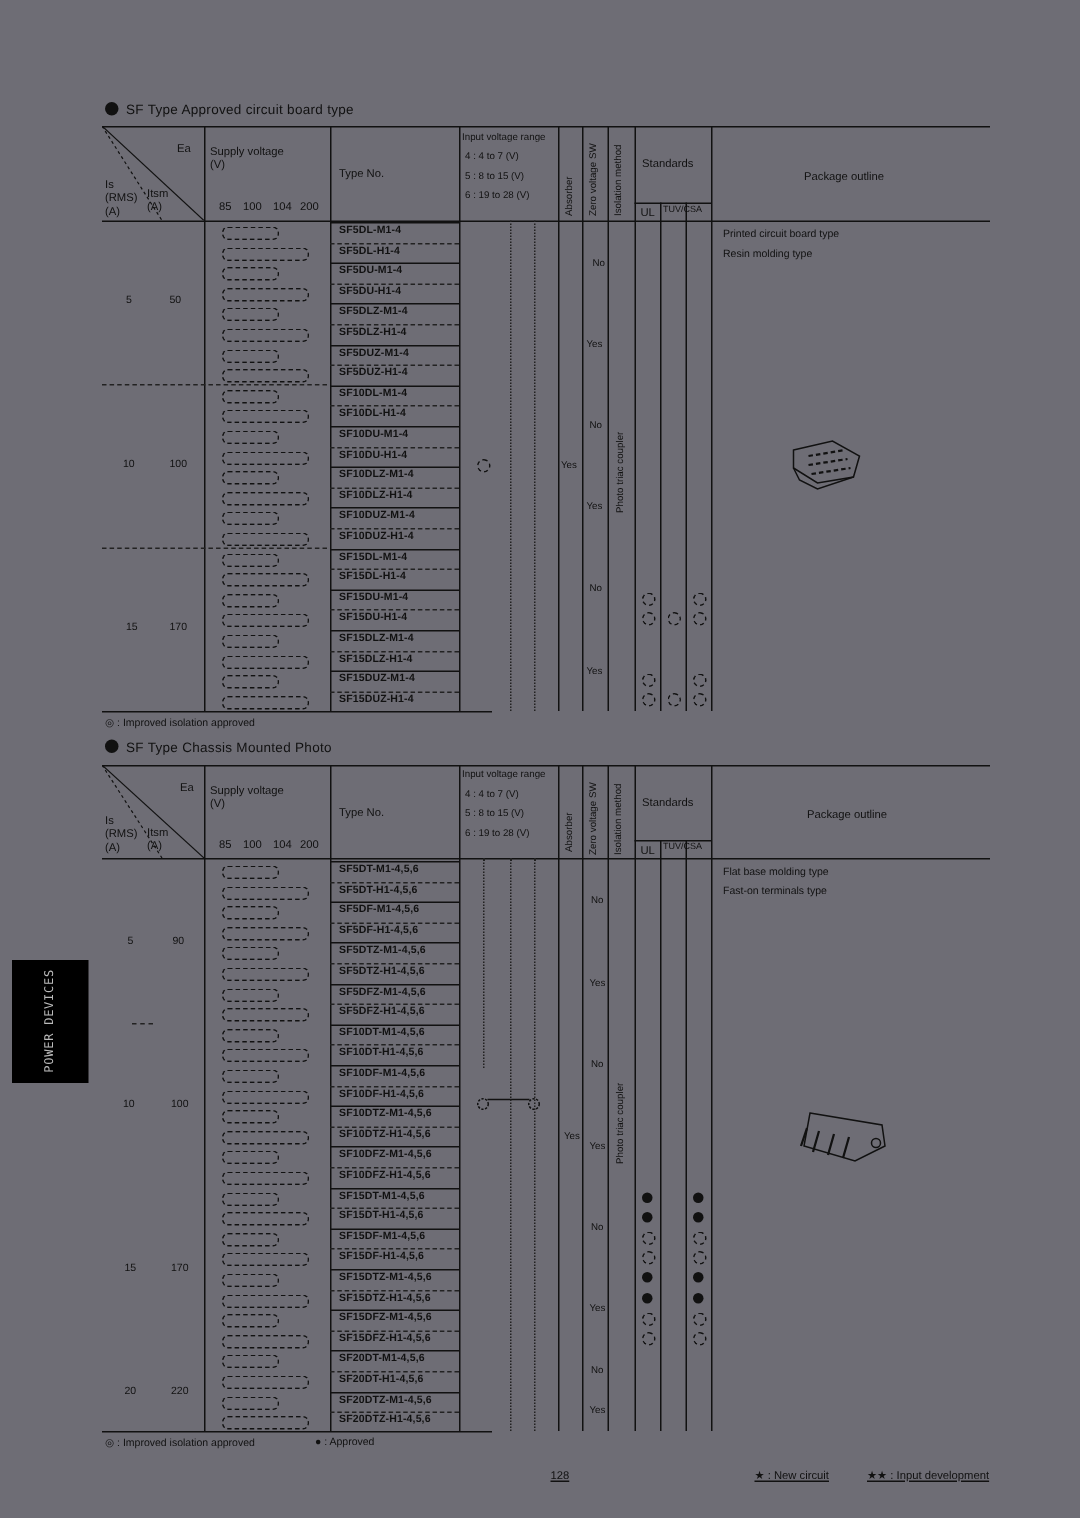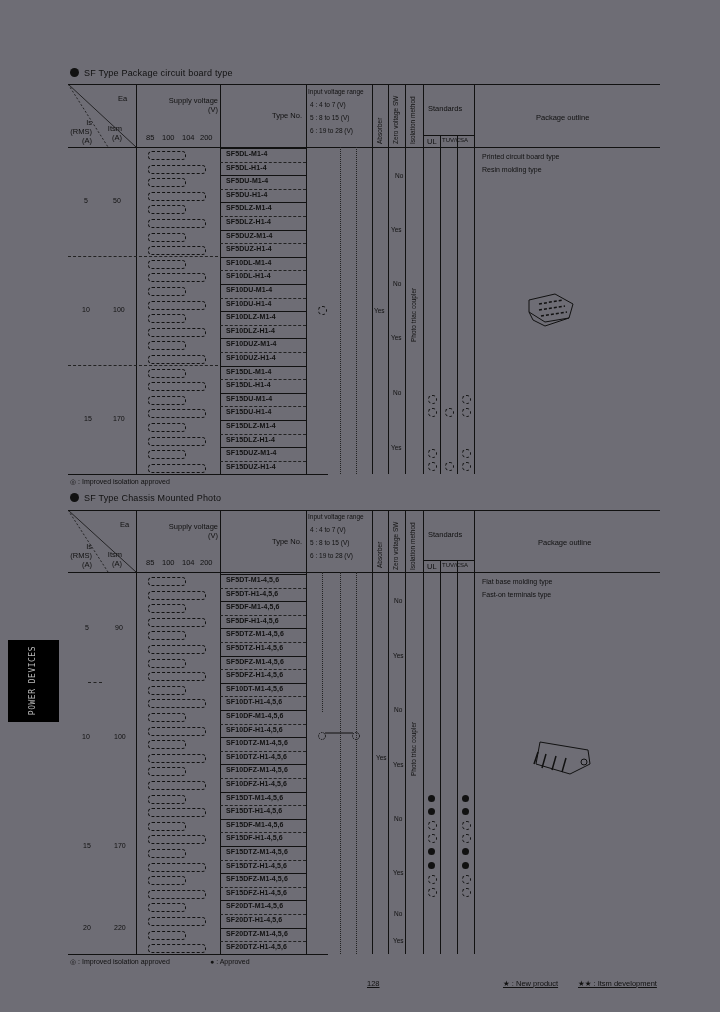--- a/index.html
+++ b/index.html
@@ -4,21 +4,21 @@
 <style>
   html,body{margin:0;padding:0;}
   body{width:720px;height:1012px;background:#6e6d75;position:relative;overflow:hidden;font-family:"Liberation Sans",sans-serif;color:#111;}
   .abs{position:absolute;}
   .sec-title{font-size:9px;letter-spacing:0.2px;color:#111;}
   .sec-title .dot{display:inline-block;width:9px;height:9px;border-radius:50%;background:#111;margin-right:5px;vertical-align:-1px;}
   .hline{position:absolute;height:0;border-top:1px solid #111;}
   .hdash{position:absolute;height:0;border-top:1px dashed #222;}
   .vline{position:absolute;width:0;border-left:1px solid #111;}
   .vdash{position:absolute;width:0;border-left:1px dotted #222;}
-  .hdr{position:absolute;font-size:7.5px;color:#111;text-align:right;line-height:1.2;}
+  .hdr{position:absolute;font-size:7.5px;color:#111;text-align:left;line-height:1.2;}
   .vtext{position:absolute;writing-mode:vertical-rl;transform:rotate(180deg);font-size:6.5px;color:#111;white-space:nowrap;}
   .typeno{position:absolute;left:226px;font-size:7px;font-weight:bold;color:#111;white-space:nowrap;letter-spacing:0.1px;}
   .bar{position:absolute;height:7px;border:1px dashed #111;border-radius:4px;}
   .cell{position:absolute;font-size:7px;color:#111;}
   .yn{position:absolute;font-size:6.5px;color:#111;}
   .mark{position:absolute;width:7px;height:7px;border-radius:50%;}
   .mark.open{border:1px dashed #111;}
   .mark.fill{background:#111;}
   .note{position:absolute;font-size:7px;color:#111;}
   .pkglabel{position:absolute;left:482px;font-size:7px;color:#111;}
@@ -27,21 +27,21 @@
   .footer{position:absolute;font-size:7.5px;color:#111;text-decoration:underline;}
 </style>
 </head>
 <body>
 
 <div class="tab">
   <span>POWER DEVICES</span>
 </div>
 
 <div class="abs sec-title" style="left:70px;top:68px;">
-  <span class="dot"></span><span>SF Type   Package circuit board type</span>
+  <span class="dot"></span><span>SF Type   Approved circuit board type</span>
 </div>
 
 <div id="s1">
 
   <div class="hline" style="left:68px;top:84px;width:592px;"></div>
   <div class="hline" style="left:68px;top:147px;width:592px;"></div>
   <div class="vline" style="left:136px;top:84px;height:390px;"></div>
   <div class="vline" style="left:220px;top:84px;height:390px;"></div>
   <div class="vline" style="left:306px;top:84px;height:390px;"></div>
   <div class="vline" style="left:372px;top:84px;height:390px;"></div>
@@ -392,14 +392,14 @@
     <path d="M10 14 L6 26 M18 16 L14 30 M28 18 L24 32 M38 20 L34 34" stroke="#111" stroke-width="1.5"></path>
     <circle cx="56" cy="24" r="3" fill="none" stroke="#111"></circle>
   </svg>
 
   <div class="hline" style="left:68px;top:954px;width:260px;"></div>
   <div class="note" style="left:70px;top:958px;">◎ : Improved isolation approved</div>
   <div class="note" style="left:210px;top:958px;">● : Approved</div>
 </div>
 
 <div class="footer" style="left:367px;top:979px;">128</div>
-<div class="footer" style="left:503px;top:979px;">★ : New product</div>
-<div class="footer" style="left:578px;top:979px;">★★ : Itsm development</div>
+<div class="footer" style="left:503px;top:979px;">★ : New circuit</div>
+<div class="footer" style="left:578px;top:979px;">★★ : Input development</div>
 
 </body></html>

